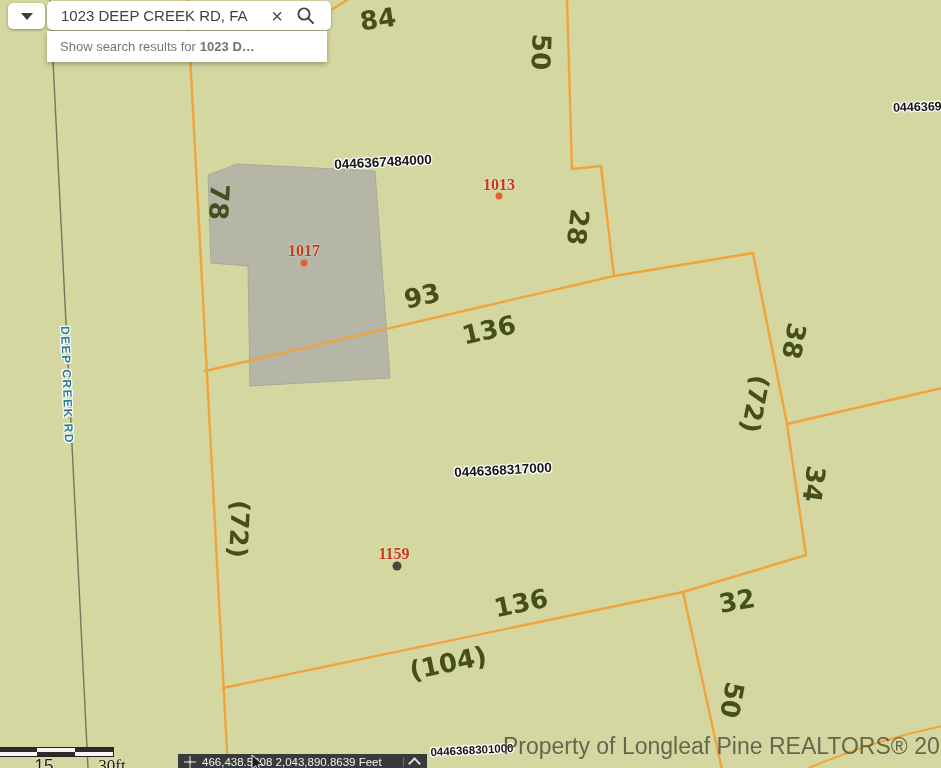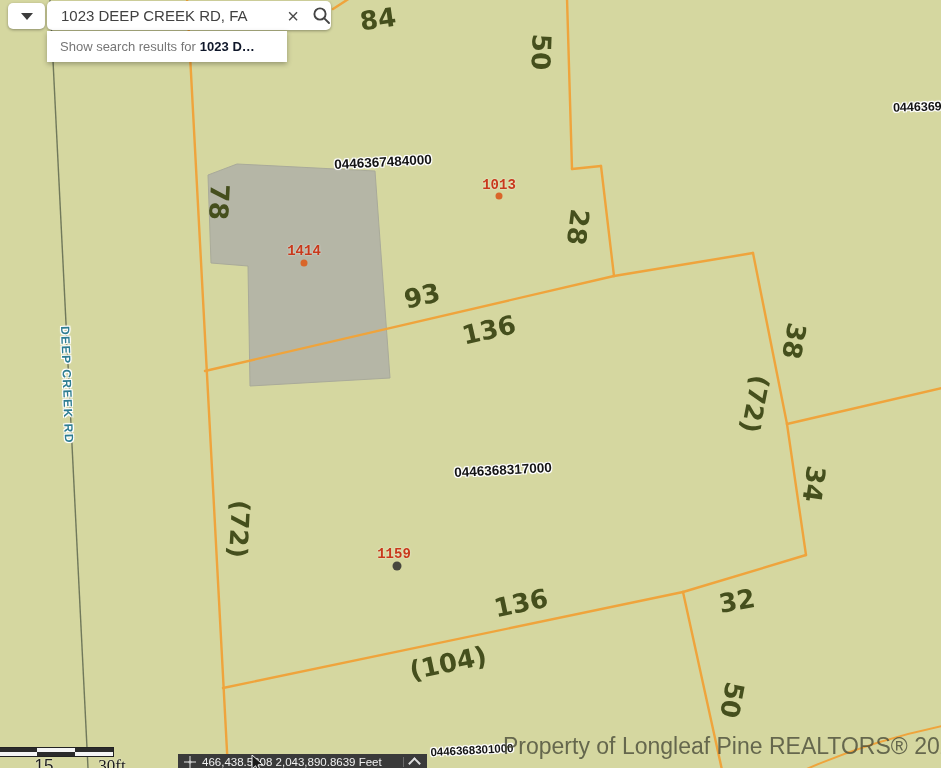--- a/index.html
+++ b/index.html
@@ -19,22 +19,22 @@
   }
   .pid{
     position:absolute; white-space:nowrap;
     font-family:"Liberation Sans", sans-serif;
     font-size:13.5px; font-weight:700; color:#141414;
     text-shadow:0 0 3px #fff,1px 1px 0 #fff,-1px -1px 0 #fff,1px -1px 0 #fff,-1px 1px 0 #fff;
     transform-origin:center;
   }
   .addr{
     position:absolute; white-space:nowrap;
-    font-family:Liberation Mono, monospace;
-    font-size:14px; font-weight:700; color:#c8391b;
+    font-family:Liberation Serif, serif;
+    font-size:16px; font-weight:700; color:#c8391b;
     text-shadow:0 0 2px rgba(255,255,255,.8);
     transform:translate(-50%,-50%);
   }
   .dot{position:absolute; width:7px; height:7px; border-radius:50%; transform:translate(-50%,-50%);}
   .road-label{
     position:absolute; white-space:nowrap;
     font-size:12px; font-weight:700; letter-spacing:1.5px; color:#2e7d92;
     text-shadow:0 0 3px #fff,1px 1px 0 #fff,-1px -1px 0 #fff,1px -1px 0 #fff,-1px 1px 0 #fff;
     transform-origin:center;
   }
@@ -46,33 +46,33 @@
   
   .dd-btn{
     position:absolute; left:8px; top:3px; width:37px; height:26px;
     background:#fff; border-radius:5px; box-shadow:0 1px 3px rgba(0,0,0,.35);
     display:flex; align-items:center; justify-content:center; cursor:pointer;
   }
   .dd-caret{width:0;height:0;border-left:6px solid transparent;border-right:6px solid transparent;border-top:7px solid #3c3c3c;}
   .search-box{
     position:absolute; left:47px; top:1px; width:284px; height:29px;
     background:#fff; border-radius:5px; box-shadow:0 1px 3px rgba(0,0,0,.35);
-    display:flex; align-items:center; padding:0 0 0 14px; box-sizing:border-box;
+    display:flex; align-items:center; padding:0 16px 0 14px; box-sizing:border-box;
   }
   .search-query{flex:1; font-size:15px; color:#414141; white-space:nowrap; overflow:hidden;}
   .clear-x{font-size:20px; color:#4c4c4c; line-height:1; padding:0 7px; cursor:pointer;}
   .mag{margin-left:6px; cursor:pointer; display:flex;}
   .suggest-box{
-    position:absolute; left:47px; top:31px; width:240px; height:31px;
+    position:absolute; left:47px; top:31px; width:280px; height:31px;
     background:#fff; box-shadow:0 2px 5px rgba(0,0,0,.3);
     display:flex; align-items:center; padding-left:13px; box-sizing:border-box;
     font-size:13px; cursor:pointer;
   }
   .suggest-prefix{color:#767676;}
-  .suggest-term{color:#0f172a; font-weight:700; margin-left:4px;}
+  .suggest-term{color:#737373; font-weight:700; margin-left:4px;}
 
   
   .scalebar{position:absolute; left:-2px; top:747px; width:114px; height:8px; border:1px solid #222; background:#f5f5f5;}
   .scalebar .row{display:flex; height:4px;}
   .scalebar .seg{width:38px; height:4px;}
   .sb-dark{background:#2b2b2b;} .sb-light{background:#f5f5f5;}
   .sb-label{
     position:absolute; font-size:17px; color:#1c1c1c; white-space:nowrap;
     text-shadow:0 0 2px rgba(255,255,255,.9); transform:translateX(-50%);text-align:center;
   }
@@ -130,21 +130,21 @@
   <div class="dim" style="left:448px;top:663px;transform:translate(-50%,-50%) rotate(-12deg);">(104)</div>
   <div class="dim" style="left:732px;top:700px;transform:translate(-50%,-50%) rotate(101deg);">50</div>
 
   <div class="pid" style="left:383px;top:162px;transform:translate(-50%,-50%) rotate(-3deg);">0446367484000</div>
   <div class="pid" style="left:503px;top:470px;transform:translate(-50%,-50%) rotate(-3deg);">0446368317000</div>
   <div class="pid" style="left:472px;top:750px;font-size:11.5px;transform:translate(-50%,-50%) rotate(-3deg);">0446368301000</div>
   <div class="pid" style="left:893px;top:100px;font-size:12.5px;transform:rotate(-2deg);">0446369</div>
 
   <div class="addr" style="left:499px;top:185px;">1013</div>
   <div class="dot" style="left:499px;top:196px;background:#d9662a;"></div>
-  <div class="addr" style="left:304px;top:251px;">1414</div>
+  <div class="addr" style="left:304px;top:251px;">1017</div>
   <div class="dot" style="left:304px;top:263px;background:#d9662a;"></div>
   <div class="addr" style="left:394px;top:554px;">1159</div>
   <div class="dot" style="left:397px;top:566px;width:9px;height:9px;background:#47473e;"></div>
 
   <div class="road-label" style="left:67px;top:385px;transform:translate(-50%,-50%) rotate(88deg);">DEEP CREEK RD</div>
 
   <div class="watermark">Property of Longleaf Pine REALTORS® 2024</div>
 
   <div class="scalebar">
     <div class="row">

